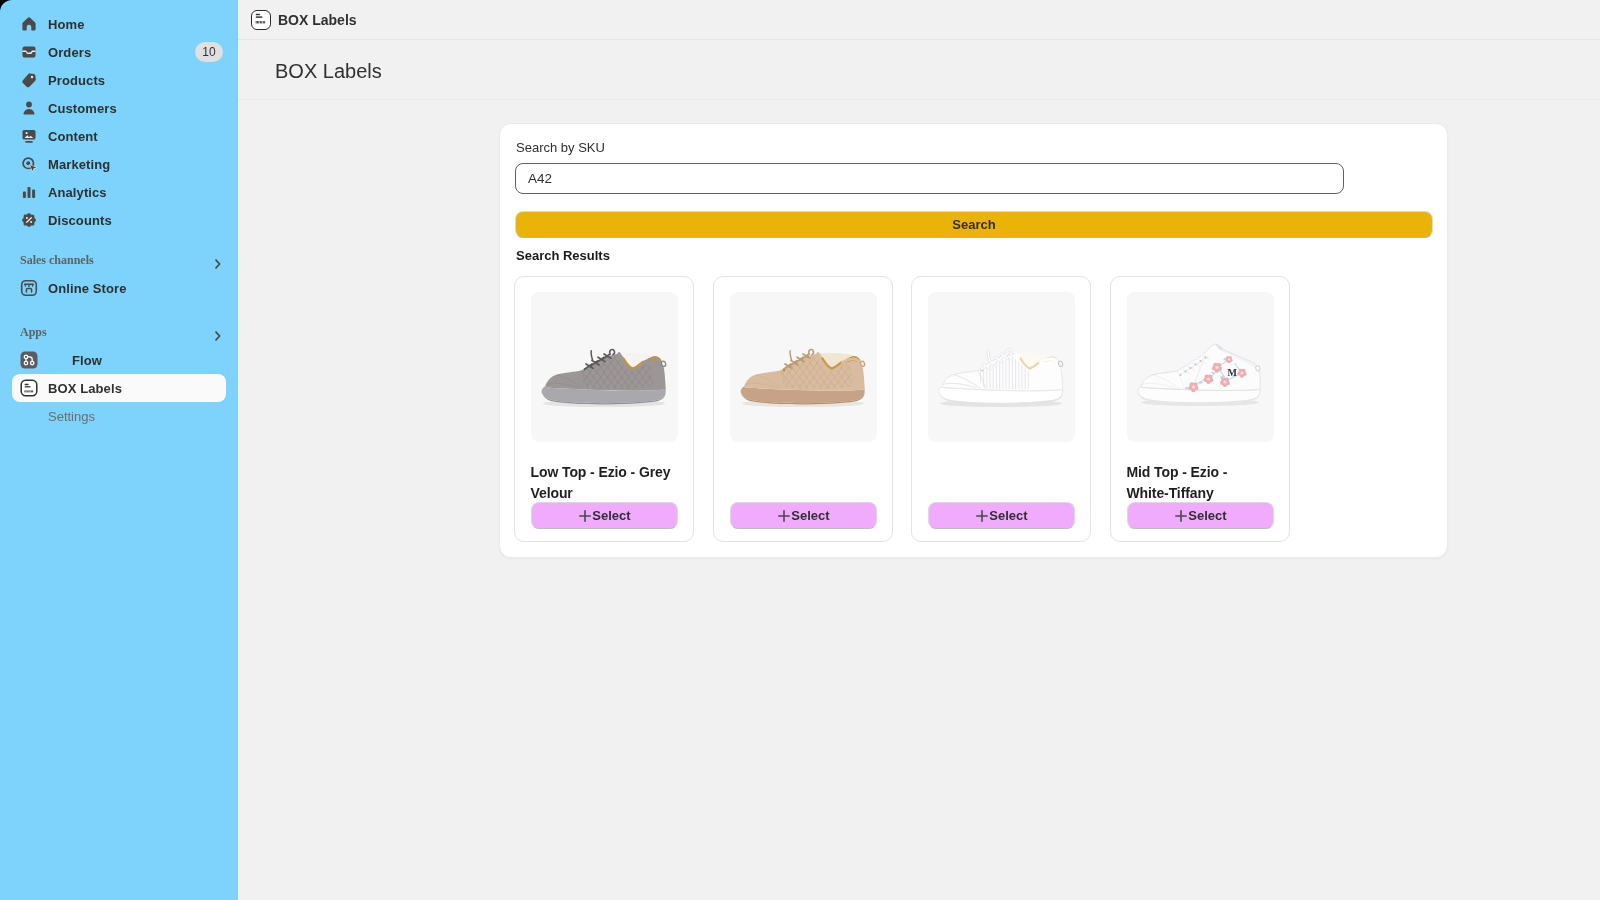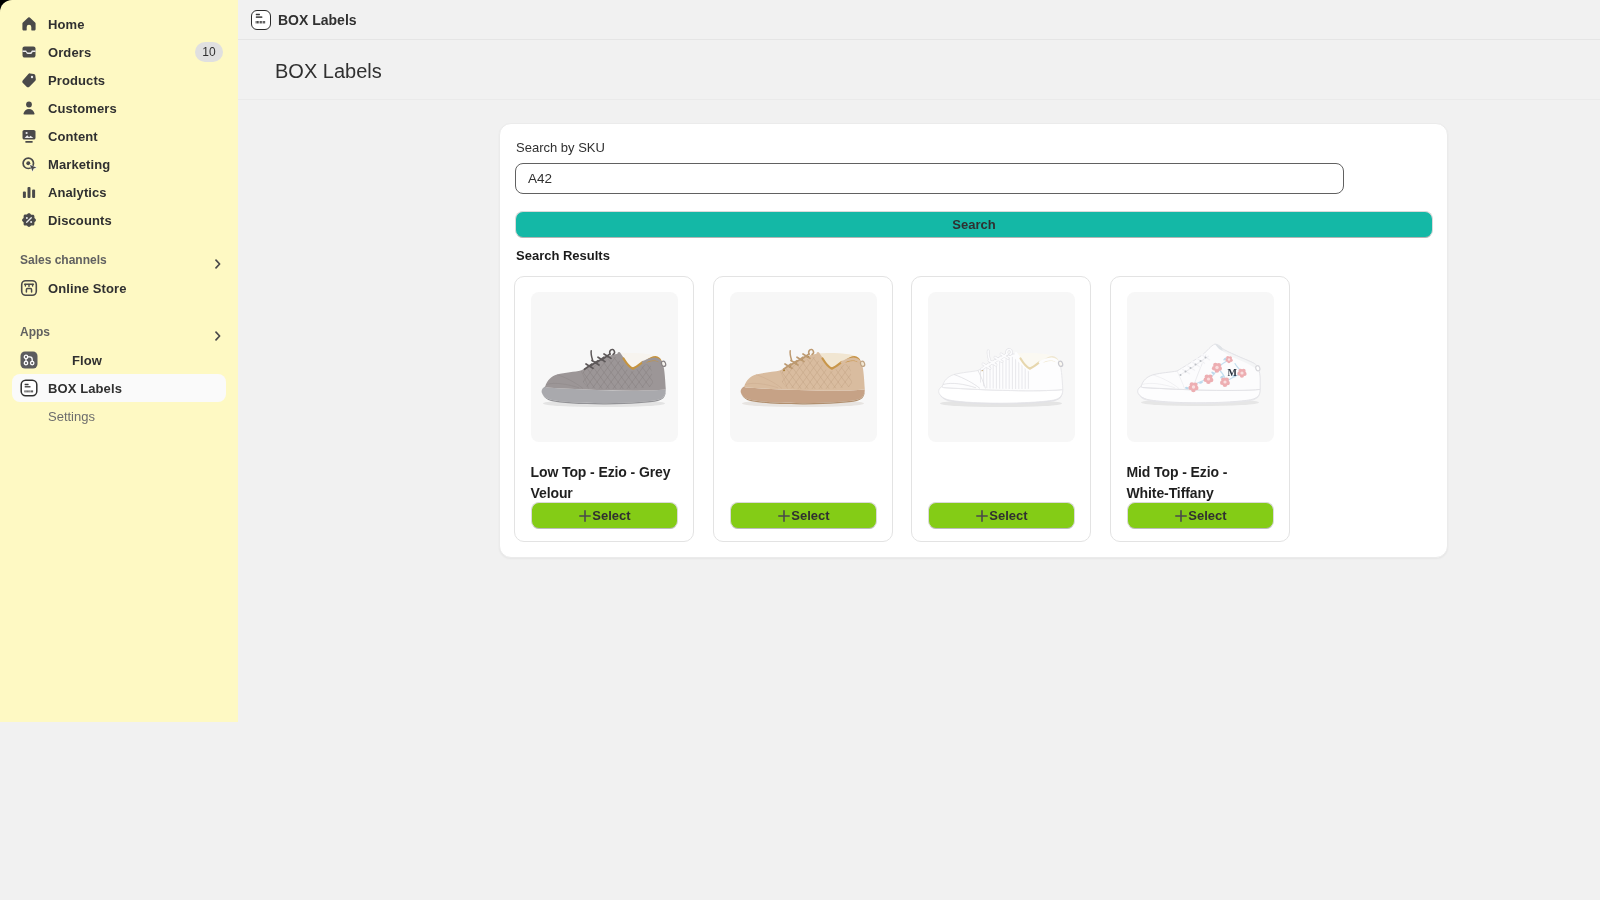--- a/index.html
+++ b/index.html
@@ -1,27 +1,27 @@
 <!DOCTYPE html>
 <html><head>
 <meta charset="utf-8">
 <style>
 * { margin:0; padding:0; box-sizing:border-box; }
 html,body { width:1600px; height:900px; overflow:hidden; background:#f1f1f1;
   font-family:"Liberation Sans", sans-serif; -webkit-font-smoothing:antialiased; }
 .corner { position:absolute; left:0; top:0; width:14px; height:14px; background:#000; z-index:0; }
-.sidebar { position:absolute; left:0; top:0; width:238px; height:722px; background:#fef9c3;
+.sidebar { position:absolute; left:0; top:0; width:238px; height:900px; background:#7dd3fc;
   border-top-left-radius:12px; z-index:1; }
 .nav { position:absolute; left:0; top:10px; width:238px; }
 .nrow { position:relative; height:28px; display:flex; align-items:center; padding-left:21px; }
 .nrow .ic { width:16px; height:16px; margin-right:11px; flex:none; display:flex; align-items:center; justify-content:center; }
 .nrow .lb { font-size:13px; font-weight:700; color:#303030; letter-spacing:0.1px; }
 .badge { position:absolute; right:15px; top:4px; height:20px; min-width:28px; background:#e0e0e0;
   border-radius:10px; font-size:12px; color:#303030; display:flex; align-items:center; justify-content:center; }
-.shead { position:relative; height:28px; display:flex; align-items:center; padding-left:20px; }
+.shead { position:relative; height:28px; display:flex; align-items:center; padding-left:20px;font-family:Liberation Serif, serif; }
 .shead .t { font-size:12px; font-weight:700; color:#616161; }
 .chev { position:absolute; right:15px; top:9px; }
 .pill { position:absolute; left:12px; width:214px; height:28px; background:#fafafa; border-radius:8px; }
 .settings { font-size:13px; font-weight:500; color:#6d6d6d; }
 
 .topbar { position:absolute; left:238px; top:0; width:1362px; height:40px; background:#f1f1f1;
   border-bottom:1px solid #e5e5e5; z-index:1;}
 .appico { position:absolute; left:251px; top:10px; width:20px; height:20px; background:#fff;
   border:1.5px solid #2b2b2b; border-radius:6px; z-index:2;}
 .tbtitle { position:absolute; left:278px; top:0; height:40px; display:flex; align-items:center;
@@ -29,31 +29,31 @@
 .pagehead { position:absolute; left:238px; top:40px; width:1362px; height:60px; border-bottom:1px solid #eaeaea; }
 .pagehead .h { position:absolute; left:37px; top:20px; font-size:20px; font-weight:400; color:#303030; letter-spacing:0;}
 
 .card { position:absolute; left:499px; top:123px; width:949px; height:435px; background:#fff;
   border:1px solid #ebebeb; border-radius:12px; box-shadow:0 1px 2px rgba(0,0,0,0.05); z-index:1; }
 .lbl { position:absolute; left:16px; top:16px; font-size:13px; color:#303030; }
 .skuin { position:absolute; left:15px; top:39px; width:829px; height:31px; border:1.4px solid #616161;
   border-radius:8px; background:#fff; display:flex; align-items:center; padding-left:12px;
   font-size:13.5px; color:#303030; }
 .sbtn { position:absolute; left:15px; top:87px; width:918px; height:27px; border:1px solid #dadada;
-  border-bottom-color:#b5b5b5; border-radius:8px; background:#14b8a6; display:flex; align-items:center;
+  border-bottom-color:#b5b5b5; border-radius:8px; background:#eab308; display:flex; align-items:center;
   justify-content:center; font-size:13px; font-weight:600; color:#303030; }
 .sres { position:absolute; left:16px; top:124px; font-size:13px; font-weight:700; color:#1a1a1a; }
 .grid { position:absolute; left:14px; top:152px; }
 .pcard { position:absolute; top:0; width:180px; height:266px; background:#fff; border:1px solid #e3e3e3;
   border-radius:10px; }
 .pimg { position:absolute; left:16px; top:15px; width:147px; height:150px; background:#f7f7f7; border-radius:8px; }
 .ptitle { position:absolute; left:15.5px; top:173px; width:146px; font-size:14px; font-weight:700;
   color:#1f1f1f; line-height:21px; letter-spacing:-0.1px;margin-top:12px;}
 .pbtn { position:absolute; left:16px; top:225px; width:147px; height:27px; border:1px solid #dadada;
-  border-bottom-color:#bcbcbc; border-radius:8px; background:#84cc16; display:flex; align-items:center;
+  border-bottom-color:#bcbcbc; border-radius:8px; background:#f0abfc; display:flex; align-items:center;
   justify-content:center; gap:0; font-size:13px; font-weight:600; color:#303030; }
 </style>
 </head>
 <body>
 <div class="corner"></div>
 <div class="sidebar">
   <div class="nav">
     <div class="nrow">
         <span class="ic">
           <svg width="16" height="16" viewBox="0 0 16 16">

